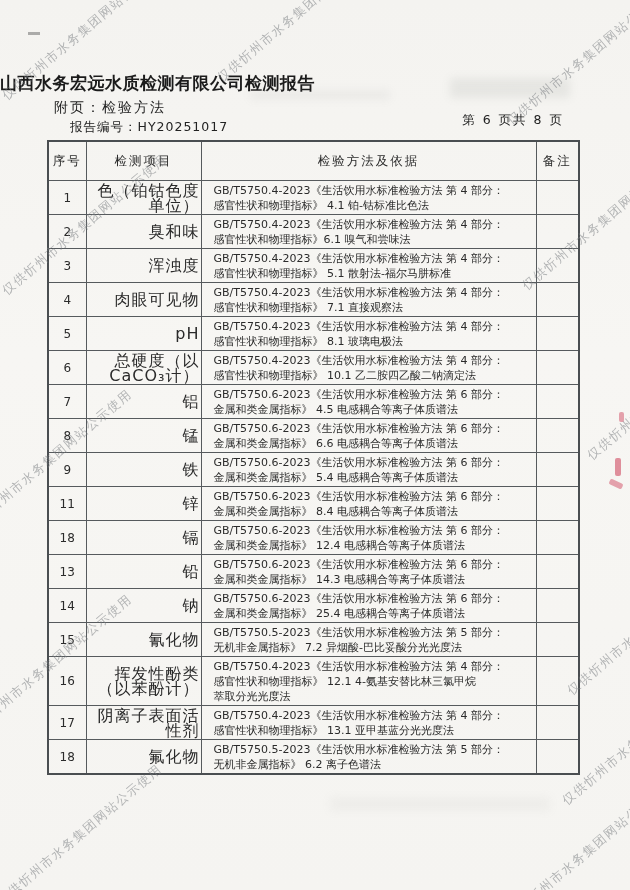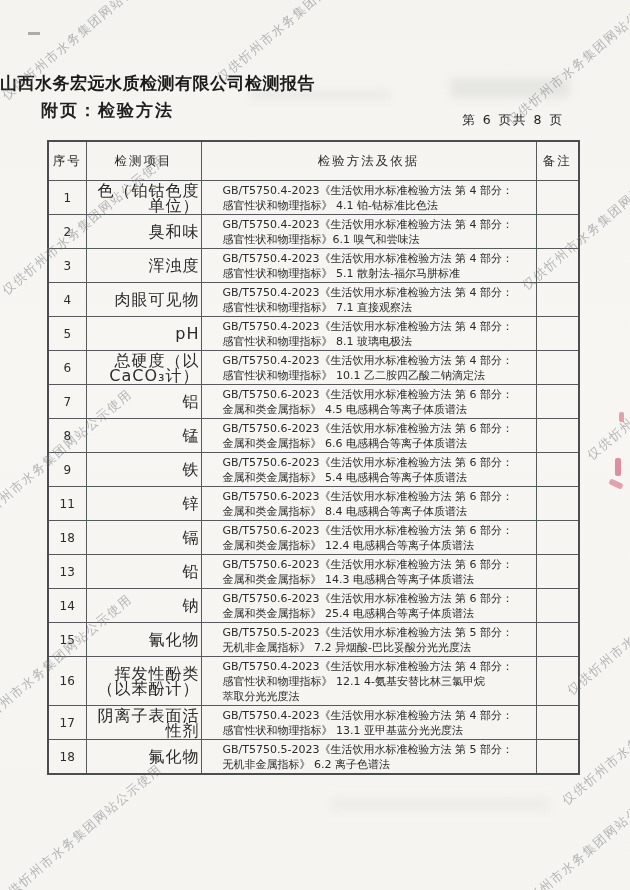--- a/index.html
+++ b/index.html
@@ -12,22 +12,22 @@
     position:relative;width:630px;height:890px;overflow:hidden;
     background:linear-gradient(180deg,#f4f3f0 0%,#f7f6f3 40%,#f5f4f1 100%);
     color:#222;
   }
   
   .title{
     position:absolute;top:72px;left:0;right:0;text-align:left;
     font-size:17px;font-weight:bold;letter-spacing:.5px;color:#1b1b1b;
   }
   .subtitle{
-    position:absolute;top:99px;left:41px;
-    font-size:17px;letter-spacing:2px;color:#1f1f1f;font-weight:bold;
+    position:absolute;top:99px;left:54px;
+    font-size:14px;letter-spacing:2px;color:#1f1f1f;
   }
   .report-line{
     position:absolute;top:119px;left:70px;
     font-size:12.5px;letter-spacing:1px;color:#222;
   }
   .page-indicator{
     position:absolute;top:112px;right:66px;
     font-size:12.5px;letter-spacing:2px;color:#222;
   }
   
@@ -42,21 +42,21 @@
   }
   table.methods th{
     height:36px;font-weight:normal;font-size:12.5px;
     letter-spacing:2px;
   }
   table.methods td{height:31px;}
   tr.tall td{height:46px;}
   td.col-no{text-align:center;font-size:12px;}
   td.col-item{text-align:right;font-size:16px;white-space:pre-line;line-height:15px;letter-spacing:1px;}
   td.col-method{
-    font-size:11px;line-height:15px;padding:1px 21px;
+    font-size:11px;line-height:15px;padding:1px 12px;
     white-space:pre-line;color:#2e2e2e;text-align:left;
   }
   td.col-remark{background:transparent;}
   
   .wm{
     position:absolute;white-space:nowrap;z-index:6;pointer-events:none;
     font-size:12.5px;letter-spacing:1.5px;color:rgba(122,125,130,.55);
     transform:translate(-50%,-50%) rotate(-40deg);
   }
   
@@ -93,20 +93,21 @@
   <span class="wm" style="left:645px;top:735px">仅供忻州市水务集团网站公示使用</span>
   <span class="wm" style="left:80px;top:835px">仅供忻州市水务集团网站公示使用</span>
   <span class="wm" style="left:590px;top:850px">仅供忻州市水务集团网站公示使用</span>
 
   <div class="seal-frag seal-1"></div>
   <div class="seal-frag seal-2"></div>
   <div class="seal-frag seal-3"></div>
 
   <div class="title">山西水务宏远水质检测有限公司检测报告</div>
   <div class="subtitle">附页：检验方法</div>
+  <div class="report-line">报告编号：HY20251017</div>
   <div class="page-indicator">第 6 页共 8 页</div>
 
   <table class="methods">
     <colgroup>
       <col style="width:38px">
         <col style="width:115px">
         <col style="width:335px">
         <col style="width:43px">
     </colgroup>
     <thead>

